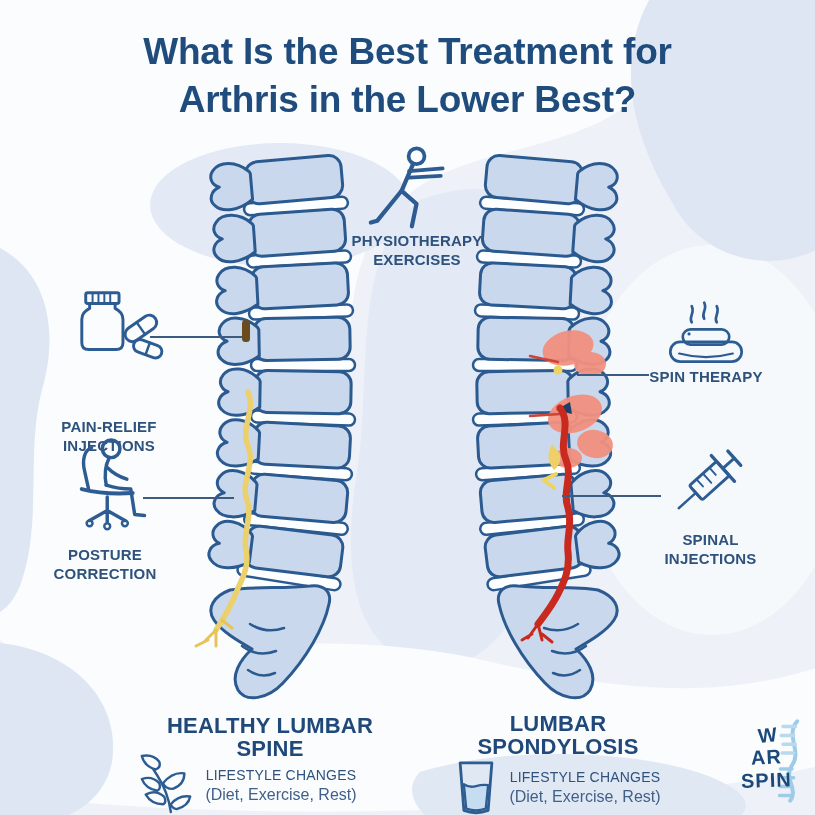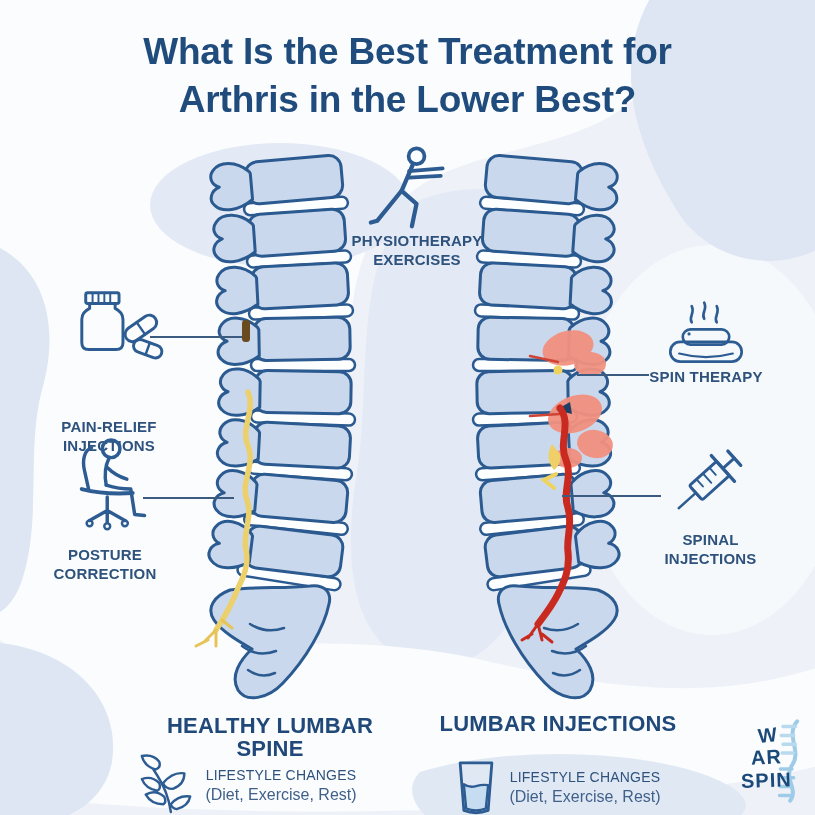--- a/index.html
+++ b/index.html
@@ -227,21 +227,21 @@
       <path class="ic" stroke-width="3.5" d="M82,40 V60"></path>
     </g>
   </svg>
   <div class="lbl" id="inject-label">
     <div>SPINAL</div>
     <div>INJECTIONS</div>
   </div>
 
   <div class="cap" id="cap-left">HEALTHY LUMBAR SPINE</div>
   <div class="cap" id="cap-right">
-    <div>LUMBAR INJECTIONS</div>
+    <div>LUMBAR SPONDYLOSIS</div>
   </div>
 
   <svg class="icon" id="icon-plant" width="58" height="60" viewBox="0 0 60 62">
     <path class="ic" stroke-width="2.5" d="M34,60 C32,46 28,34 16,16"></path>
     <path class="ic" stroke-width="2.5" d="M18,16 Q6,12 4,2 Q16,0 22,8 Q24,14 18,16 Z"></path>
     <path class="ic" stroke-width="2.5" d="M26,30 Q36,18 48,20 Q48,32 36,36 Q28,36 26,30 Z"></path>
     <path class="ic" stroke-width="2.5" d="M20,38 Q8,36 4,26 Q14,22 22,30 Q24,36 20,38 Z"></path>
     <path class="ic" stroke-width="2.5" d="M26,52 Q14,52 8,42 Q18,36 27,44 Q30,50 26,52 Z"></path>
     <path class="ic" stroke-width="2.5" d="M34,52 Q42,42 54,44 Q52,54 40,57 Q35,56 34,52 Z"></path>
   </svg>

